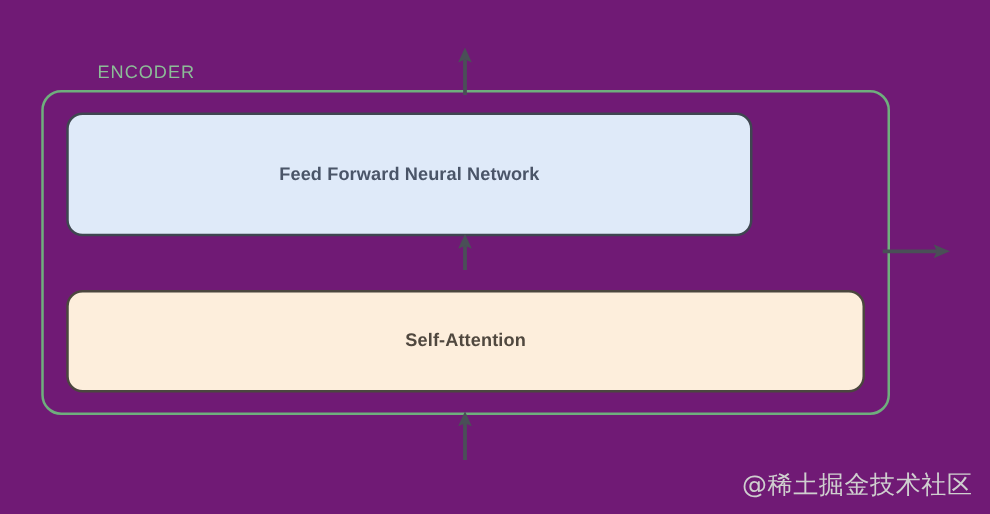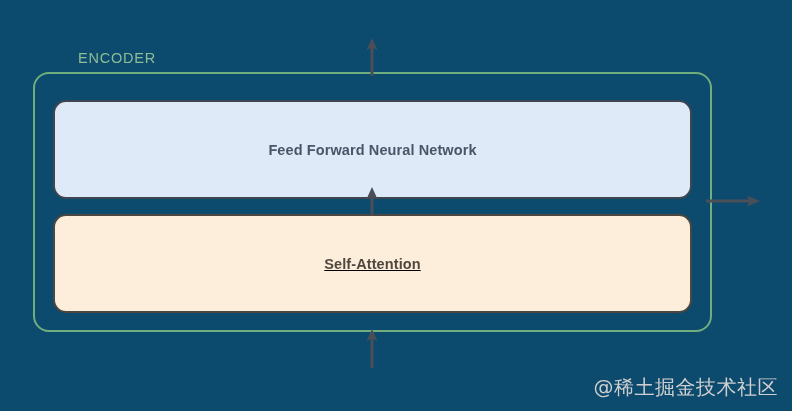--- a/index.html
+++ b/index.html
@@ -10,21 +10,21 @@
   body {
     width: 792px;
     height: 411px;
     font-family: "Liberation Sans", sans-serif;
     overflow: hidden;
   }
   #canvas {
     position: relative;
     width: 792px;
     height: 411px;
-    background: #0c4a6e;
+    background: #701a75;
   }
 
   
   .encoder-box {
     position: absolute;
     left: 33px;
     top: 72px;
     width: 679px;
     height: 260px;
     box-sizing: border-box;
@@ -54,36 +54,35 @@
   }
   .layer-box .layer-label {
     font-size: 14.5px;
     font-weight: bold;
     letter-spacing: 0.1px;
     white-space: nowrap;
   }
 
   .ffnn-box {
     left: 53px;
-    top: 100px;
-    width: 639px;
+    top: 90px;
+    width: 549px;
     height: 99px;
     background: #dfeaf9;
     border: 2.5px solid #3f4651;
   }
   .ffnn-box .layer-label { color: #4a5568; }
 
   .attn-box {
     left: 53px;
-    top: 214px;
+    top: 232px;
     width: 639px;
-    height: 99px;
+    height: 82px;
     background: #fdeedc;
     border: 2.5px solid #4b463f;
-    text-decoration: underline;
   }
   .attn-box .layer-label { color: #50483f; }
 
   
   .arrow {
     position: absolute;
   }
   .arrow-top     { left: 358px; top: 36px;  }
   .arrow-middle  { left: 358px; top: 186px; }
   .arrow-bottom  { left: 358px; top: 324px; }

